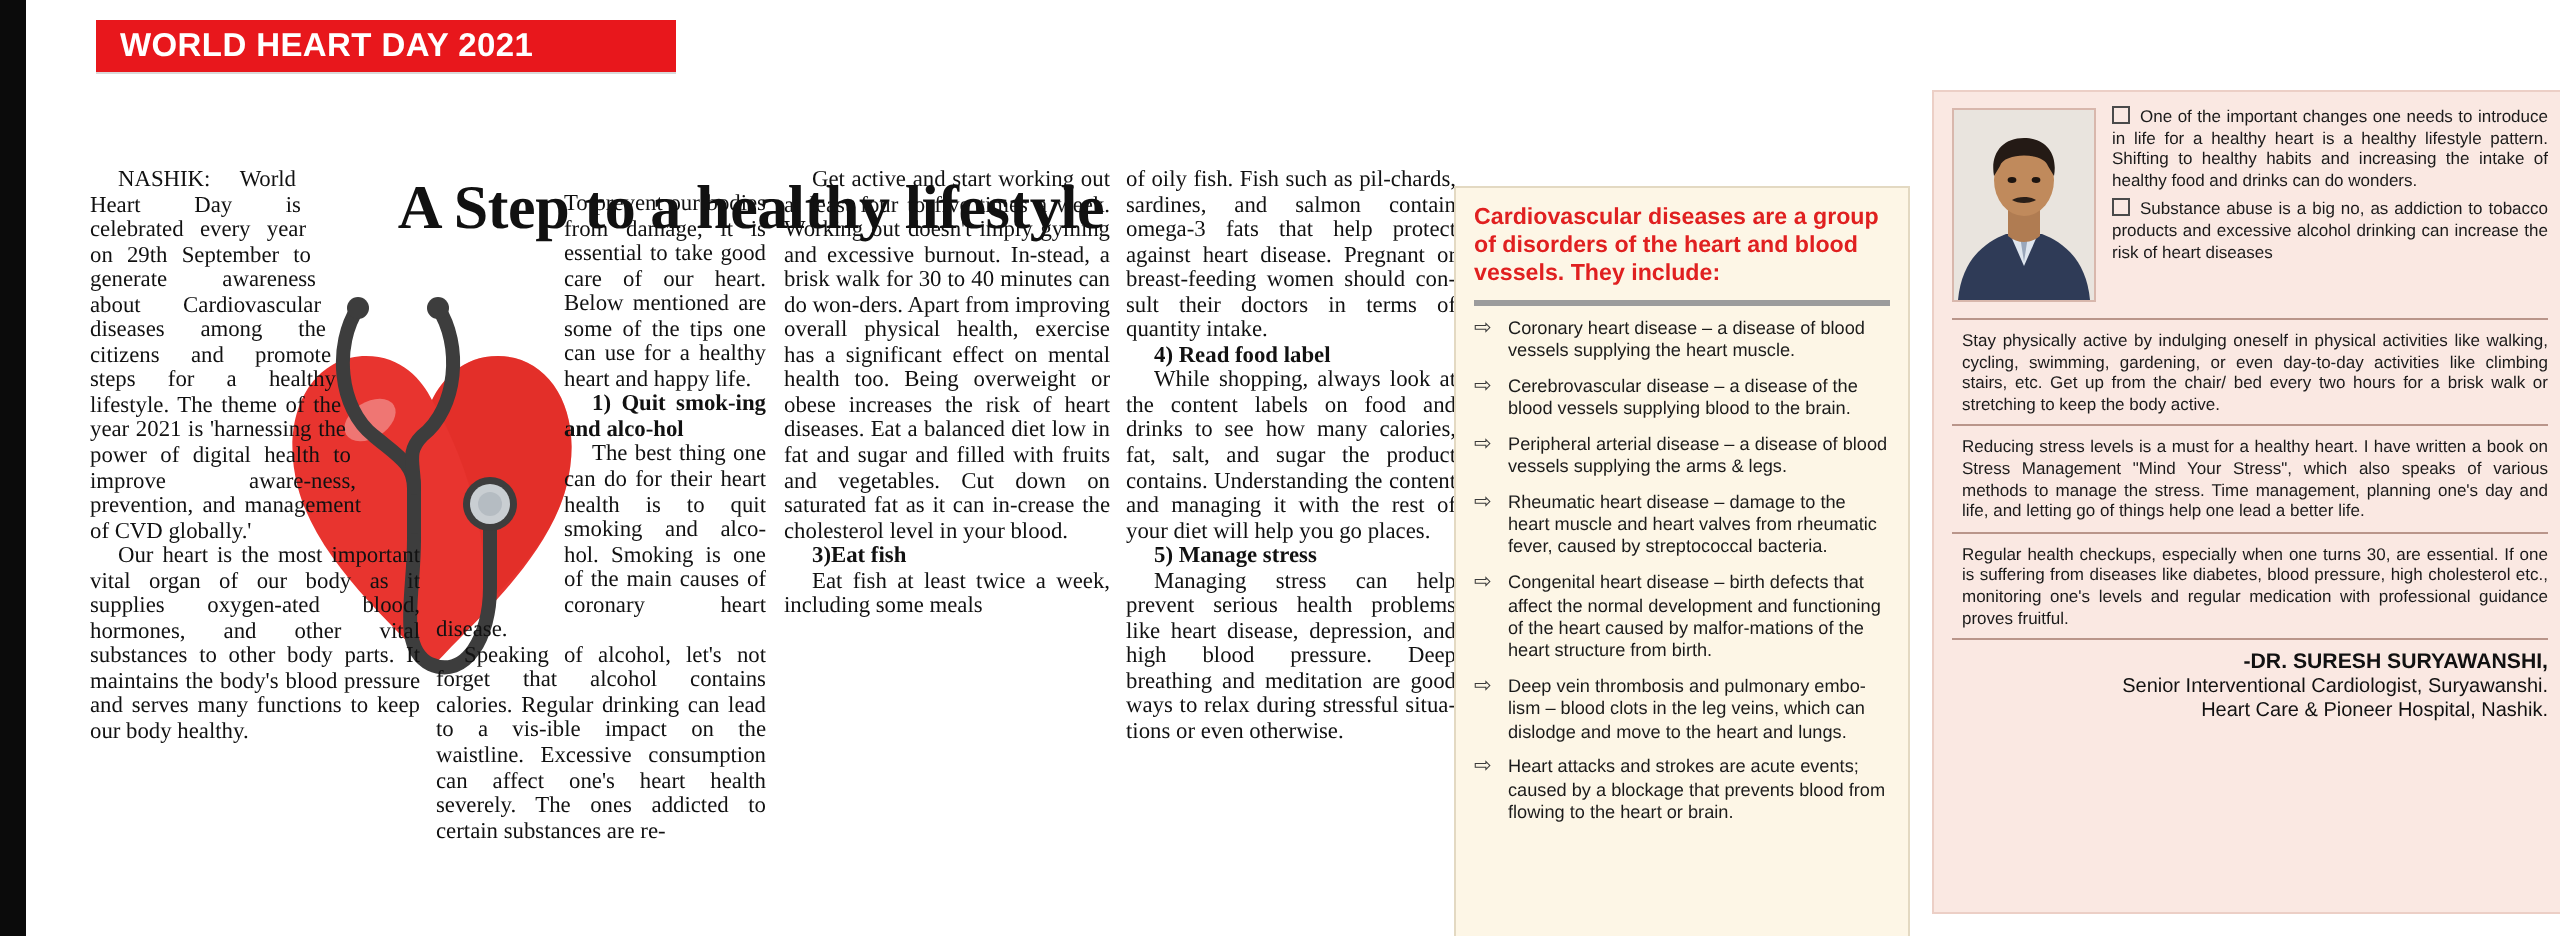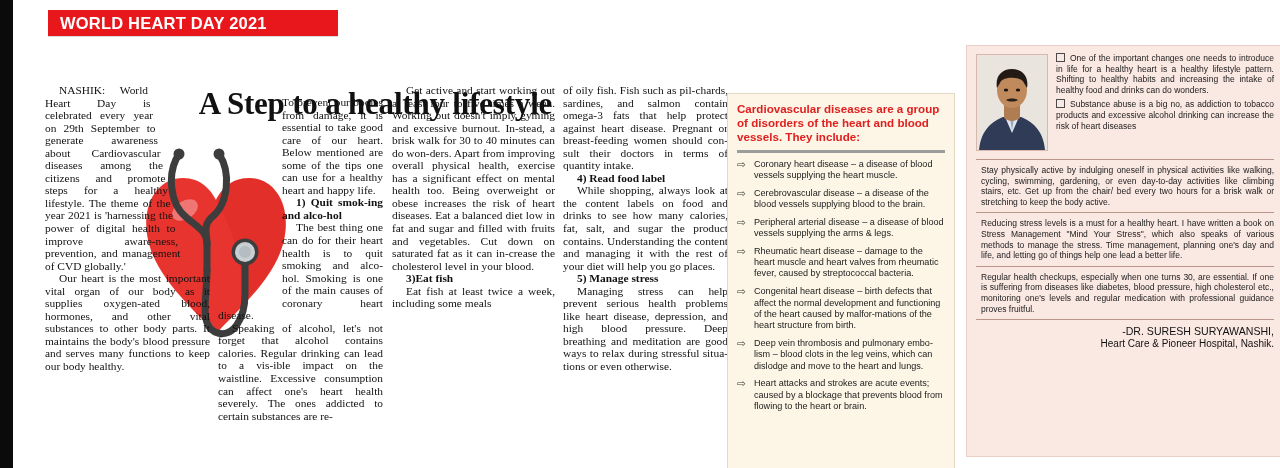--- a/index.html
+++ b/index.html
@@ -229,21 +229,21 @@
     margin: 5px 0 5px 0;
   }
   .doc-byline {
     font-family: "Liberation Sans", sans-serif;
     color: #111111;
     text-align: right;
     font-size: 10px;
     line-height: 12.6px;
   }
   .doc-byline .name {
-    font-weight: normal;
+    font-weight: bold;
     font-size: 10.6px;
   }
   .clearfix::after { content: ""; display: block; clear: both; }
 </style>
 </head>
 <body>
 
 <div class="page">
 
   <div class="left-gutter-bar"></div>
@@ -399,19 +399,20 @@
 
       <div class="doc-row">
         <span class="cbwrap"><span class="cb"></span></span>
         <span class="cbtext">Regular health checkups, especially when one turns 30, are essential. If one is suffering from diseases like diabetes, blood pressure, high cholesterol etc., monitoring one's levels and regular medication with professional guidance proves fruitful.</span>
       </div>
 
       <div class="doc-sep"></div>
 
       <div class="doc-byline">
         <div class="name">-DR. SURESH SURYAWANSHI,</div>
+        <div>Senior Interventional Cardiologist, Suryawanshi.</div>
         <div>Heart Care &amp; Pioneer Hospital, Nashik.</div>
       </div>
 
     </div>
 
   </div>
 </div>
 
 </body></html>

